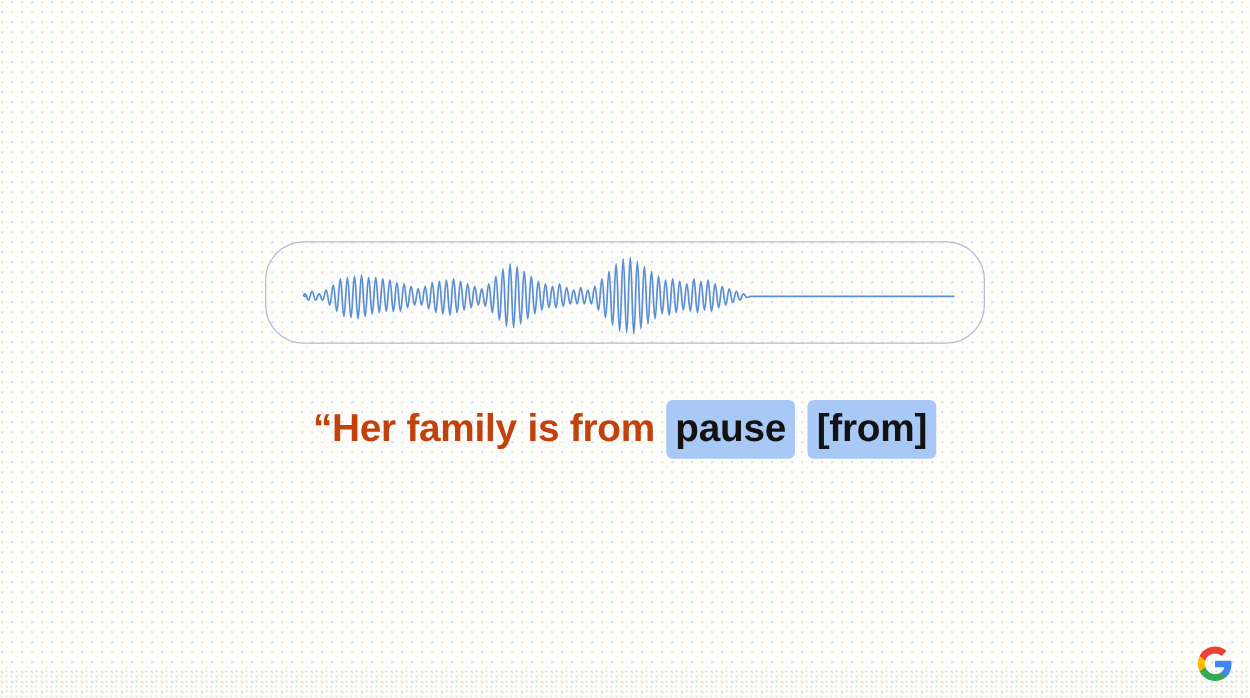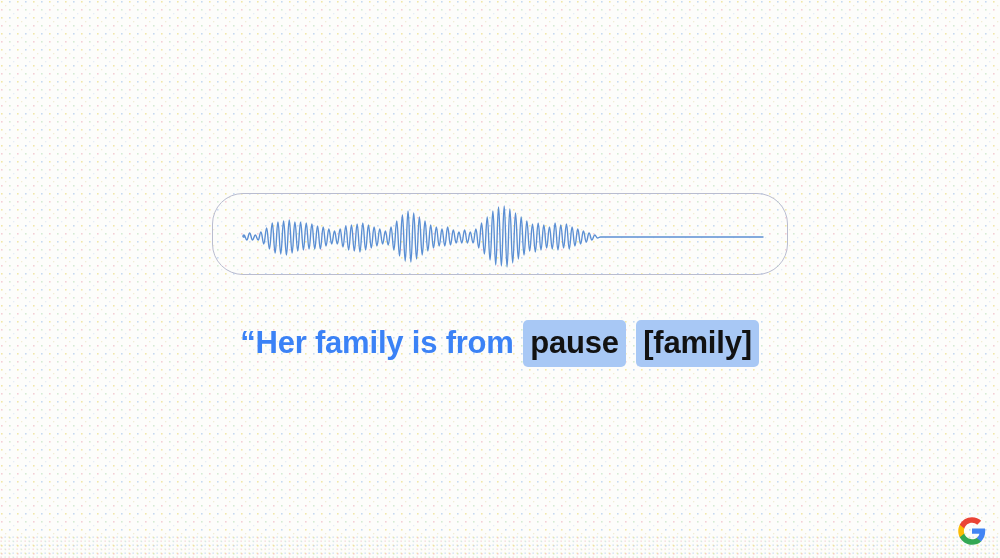--- a/index.html
+++ b/index.html
@@ -112,21 +112,21 @@
 </svg>
 
 <div id="stage">
 
   <div id="waveform-card" style="border-color: rgb(185, 188, 208); border-radius: 31px; left: 212px; top: 193px; width: 576px; height: 82px;">
     <svg id="waveform-svg" viewBox="0 0 576 82" xmlns="http://www.w3.org/2000/svg" style="width: 576px; height: 82px;">
       <path id="wave-path" fill="none" stroke-linecap="round" stroke-linejoin="round" d="M 31.00 43.00 C 29.36 43.00, 29.81 41.00, 31.00 41.00 C 32.19 41.00, 32.64 46.00, 33.83 46.00 C 35.02 46.00, 35.47 39.00, 36.66 39.00 C 37.84 39.00, 38.30 46.00, 39.49 46.00 C 40.67 46.00, 41.13 41.00, 42.31 41.00 C 43.50 41.00, 43.95 46.00, 45.14 46.00 C 46.33 46.00, 46.78 38.00, 47.97 38.00 C 49.16 38.00, 49.61 50.00, 50.80 50.00 C 51.99 50.00, 52.44 34.00, 53.63 34.00 C 54.81 34.00, 55.27 55.00, 56.46 55.00 C 57.64 55.00, 58.10 29.00, 59.28 29.00 C 60.47 29.00, 60.92 59.00, 62.11 59.00 C 63.30 59.00, 63.75 28.00, 64.94 28.00 C 66.13 28.00, 66.58 60.00, 67.77 60.00 C 68.96 60.00, 69.41 27.00, 70.60 27.00 C 71.78 27.00, 72.24 61.00, 73.43 61.00 C 74.61 61.00, 75.07 26.00, 76.25 26.00 C 77.44 26.00, 77.89 59.00, 79.08 59.00 C 80.27 59.00, 80.72 28.00, 81.91 28.00 C 83.10 28.00, 83.55 57.00, 84.74 57.00 C 85.93 57.00, 86.38 28.00, 87.57 28.00 C 88.76 28.00, 89.21 56.00, 90.40 56.00 C 91.58 56.00, 92.04 29.00, 93.22 29.00 C 94.41 29.00, 94.86 55.00, 96.05 55.00 C 97.24 55.00, 97.69 30.00, 98.88 30.00 C 100.07 30.00, 100.52 55.00, 101.71 55.00 C 102.90 55.00, 103.35 32.00, 104.54 32.00 C 105.73 32.00, 106.18 55.00, 107.37 55.00 C 108.55 55.00, 109.01 33.00, 110.19 33.00 C 111.38 33.00, 111.83 52.00, 113.02 52.00 C 114.21 52.00, 114.66 35.00, 115.85 35.00 C 117.04 35.00, 117.49 50.00, 118.68 50.00 C 119.87 50.00, 120.32 37.00, 121.51 37.00 C 122.70 37.00, 123.15 50.00, 124.34 50.00 C 125.52 50.00, 125.98 35.00, 127.16 35.00 C 128.35 35.00, 128.80 53.00, 129.99 53.00 C 131.18 53.00, 131.63 32.00, 132.82 32.00 C 134.01 32.00, 134.46 56.00, 135.65 56.00 C 136.84 56.00, 137.29 31.00, 138.48 31.00 C 139.67 31.00, 140.12 57.00, 141.31 57.00 C 142.49 57.00, 142.95 30.00, 144.13 30.00 C 145.32 30.00, 145.77 58.00, 146.96 58.00 C 148.15 58.00, 148.60 29.00, 149.79 29.00 C 150.98 29.00, 151.43 56.00, 152.62 56.00 C 153.81 56.00, 154.26 31.00, 155.45 31.00 C 156.64 31.00, 157.09 54.00, 158.28 54.00 C 159.46 54.00, 159.92 33.00, 161.10 33.00 C 162.29 33.00, 162.74 52.00, 163.93 52.00 C 165.12 52.00, 165.57 35.00, 166.76 35.00 C 167.95 35.00, 168.40 50.00, 169.59 50.00 C 170.78 50.00, 171.23 37.00, 172.42 37.00 C 173.61 37.00, 174.06 51.00, 175.25 51.00 C 176.43 51.00, 176.89 33.00, 178.07 33.00 C 179.26 33.00, 179.72 56.00, 180.90 56.00 C 182.09 56.00, 182.54 27.00, 183.73 27.00 C 184.92 27.00, 185.37 62.00, 186.56 62.00 C 187.75 62.00, 188.20 21.00, 189.39 21.00 C 190.58 21.00, 191.03 67.00, 192.22 67.00 C 193.40 67.00, 193.86 17.00, 195.04 17.00 C 196.23 17.00, 196.69 68.00, 197.87 68.00 C 199.06 68.00, 199.51 19.00, 200.70 19.00 C 201.89 19.00, 202.34 65.00, 203.53 65.00 C 204.72 65.00, 205.17 23.00, 206.36 23.00 C 207.55 23.00, 208.00 61.00, 209.19 61.00 C 210.37 61.00, 210.83 27.00, 212.01 27.00 C 213.20 27.00, 213.66 57.00, 214.84 57.00 C 216.03 57.00, 216.48 31.00, 217.67 31.00 C 218.86 31.00, 219.31 54.00, 220.50 54.00 C 221.69 54.00, 222.14 33.00, 223.33 33.00 C 224.52 33.00, 224.97 52.00, 226.16 52.00 C 227.34 52.00, 227.80 35.00, 228.99 35.00 C 230.17 35.00, 230.63 52.00, 231.81 52.00 C 233.00 52.00, 233.45 33.00, 234.64 33.00 C 235.83 33.00, 236.28 51.00, 237.47 51.00 C 238.66 51.00, 239.11 36.00, 240.30 36.00 C 241.49 36.00, 241.94 49.00, 243.13 49.00 C 244.31 49.00, 244.77 38.00, 245.96 38.00 C 247.14 38.00, 247.60 49.00, 248.78 49.00 C 249.97 49.00, 250.42 36.00, 251.61 36.00 C 252.80 36.00, 253.25 49.00, 254.44 49.00 C 255.63 49.00, 256.08 38.00, 257.27 38.00 C 258.46 38.00, 258.91 49.00, 260.10 49.00 C 261.28 49.00, 261.74 35.00, 262.93 35.00 C 264.11 35.00, 264.57 54.00, 265.75 54.00 C 266.94 54.00, 267.39 29.00, 268.58 29.00 C 269.77 29.00, 270.22 60.00, 271.41 60.00 C 272.60 60.00, 273.05 23.00, 274.24 23.00 C 275.43 23.00, 275.88 66.00, 277.07 66.00 C 278.26 66.00, 278.71 17.00, 279.90 17.00 C 281.08 17.00, 281.54 71.00, 282.72 71.00 C 283.91 71.00, 284.36 13.00, 285.55 13.00 C 286.74 13.00, 287.19 72.00, 288.38 72.00 C 289.57 72.00, 290.02 12.00, 291.21 12.00 C 292.40 12.00, 292.85 73.00, 294.04 73.00 C 295.23 73.00, 295.68 15.00, 296.87 15.00 C 298.05 15.00, 298.51 69.00, 299.69 69.00 C 300.88 69.00, 301.33 19.00, 302.52 19.00 C 303.71 19.00, 304.16 65.00, 305.35 65.00 C 306.54 65.00, 306.99 23.00, 308.18 23.00 C 309.37 23.00, 309.82 61.00, 311.01 61.00 C 312.20 61.00, 312.65 27.00, 313.84 27.00 C 315.02 27.00, 315.48 57.00, 316.66 57.00 C 317.85 57.00, 318.30 30.00, 319.49 30.00 C 320.68 30.00, 321.13 58.00, 322.32 58.00 C 323.51 58.00, 323.96 29.00, 325.15 29.00 C 326.34 29.00, 326.79 56.00, 327.98 56.00 C 329.17 56.00, 329.62 31.00, 330.81 31.00 C 331.99 31.00, 332.45 54.00, 333.63 54.00 C 334.82 54.00, 335.27 33.00, 336.46 33.00 C 337.65 33.00, 338.10 55.00, 339.29 55.00 C 340.48 55.00, 340.93 29.00, 342.12 29.00 C 343.31 29.00, 343.76 56.00, 344.95 56.00 C 346.14 56.00, 346.59 31.00, 347.78 31.00 C 348.96 31.00, 349.42 54.00, 350.60 54.00 C 351.79 54.00, 352.24 30.00, 353.43 30.00 C 354.62 30.00, 355.07 55.00, 356.26 55.00 C 357.45 55.00, 357.90 33.00, 359.09 33.00 C 360.28 33.00, 360.73 52.00, 361.92 52.00 C 363.11 52.00, 363.56 35.00, 364.75 35.00 C 365.93 35.00, 366.39 50.00, 367.57 50.00 C 368.76 50.00, 369.22 37.00, 370.40 37.00 C 371.59 37.00, 372.04 48.00, 373.23 48.00 C 374.42 48.00, 374.87 39.00, 376.06 39.00 C 377.25 39.00, 377.70 46.00, 378.89 46.00 C 380.08 46.00, 380.53 41.00, 381.72 41.00 C 382.90 41.00, 383.36 44.00, 384.54 44.00 C 385.73 44.00, 386.19 43.00, 387.37 43.00 C 388.56 43.00, 389.01 43.00, 390.20 43.00 C 391.39 43.00, 391.84 43.00, 393.03 43.00 C 394.22 43.00, 394.67 43.00, 395.86 43.00 C 397.05 43.00, 397.50 43.00, 398.69 43.00 C 399.87 43.00, 400.33 43.00, 401.51 43.00 C 402.70 43.00, 403.16 43.00, 404.34 43.00 C 405.53 43.00, 405.98 43.00, 407.17 43.00 C 408.36 43.00, 408.81 43.00, 410.00 43.00 L 550.00 43.00" stroke="#5b8fd4" stroke-width="1.4"></path>
     </svg>
   </div>
 
-  <div id="caption"><span class="plain" style="color: #3b82f6;">“Her family is from </span><span class="hl" style="background-color: rgb(168, 200, 245); color: rgb(18, 18, 18);">pause</span><span class="plain" style="color: rgb(18, 18, 18);"> </span><span class="hl" style="background-color: rgb(168, 200, 245); color: rgb(18, 18, 18);">[family]</span></div>
+  <div id="caption"><span class="plain" style="color: #c2410c;">“Her family is from </span><span class="hl" style="background-color: rgb(168, 200, 245); color: rgb(18, 18, 18);">pause</span><span class="plain" style="color: rgb(18, 18, 18);"> </span><span class="hl" style="background-color: rgb(168, 200, 245); color: rgb(18, 18, 18);">[from]</span></div>
 
   <svg id="google-logo" viewBox="0 0 48 48" xmlns="http://www.w3.org/2000/svg">
     <path fill="#4285F4" d="M45.12 24.5c0-1.56-.14-3.06-.4-4.5H24v8.51h11.84c-.51 2.75-2.06 5.08-4.39 6.64v5.52h7.11c4.16-3.83 6.56-9.47 6.56-16.17z"></path>
     <path fill="#34A853" d="M24 46c5.94 0 10.92-1.97 14.56-5.33l-7.11-5.52c-1.97 1.32-4.49 2.1-7.45 2.1-5.73 0-10.58-3.87-12.31-9.07H4.34v5.7C7.96 41.07 15.4 46 24 46z"></path>
     <path fill="#FBBC05" d="M11.69 28.18C11.25 26.86 11 25.45 11 24s.25-2.86.69-4.18v-5.7H4.34C2.85 17.09 2 20.45 2 24s.85 6.91 2.34 9.88l7.35-5.7z"></path>
     <path fill="#EA4335" d="M24 10.75c3.23 0 6.13 1.11 8.41 3.29l6.31-6.31C34.91 4.18 29.93 2 24 2 15.4 2 7.96 6.93 4.34 14.12l7.35 5.7c1.73-5.2 6.58-9.07 12.31-9.07z"></path>
   </svg>
 
 </div>
 

